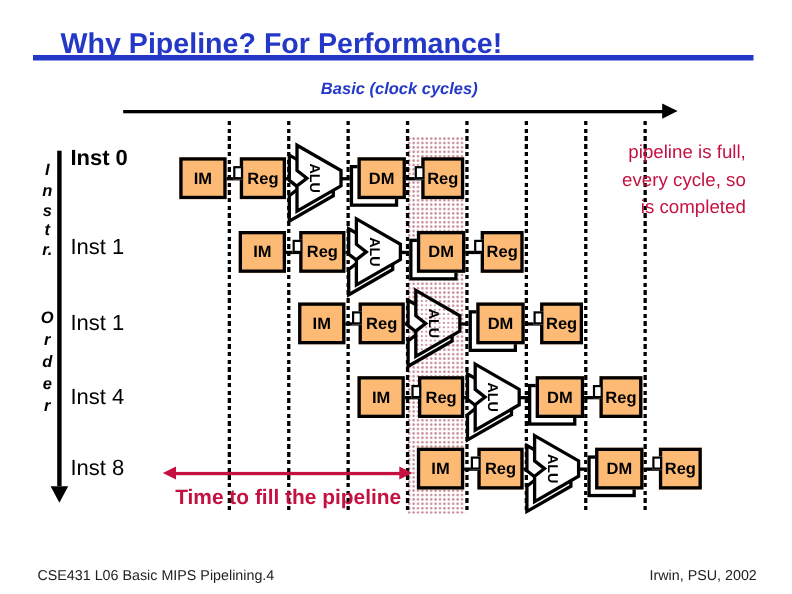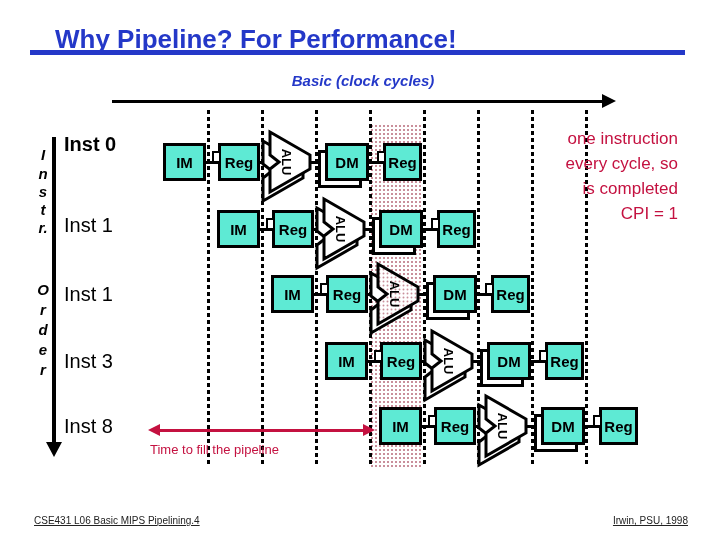--- a/index.html
+++ b/index.html
@@ -24,34 +24,34 @@
   .cycle-divider{top:110px;width:3px;height:357px;z-index:1;
     background-image:repeating-linear-gradient(to bottom,#000 0px,#000 4px,rgba(0,0,0,0) 4px,rgba(0,0,0,0) 7px);}
   .shadefill{background-color:#fff;background-image:radial-gradient(var(--dot) 1px,rgba(255,255,255,0) 1.25px);background-size:4px 4px;}
   .band{left:370px;top:124px;width:53px;height:343px;z-index:0;}
   
   .order-arrow-shaft{left:52px;top:137px;width:4px;height:305px;background:#000;z-index:2;}
   .order-arrow-head{left:46px;top:442px;width:0;height:0;border-top:15px solid #000;border-left:8px solid transparent;border-right:8px solid transparent;z-index:2;}
   .axis-letter{left:33px;width:20px;text-align:center;font-size:15px;font-style:italic;font-weight:bold;}
   
   .inst-label{left:64px;height:38px;display:flex;align-items:center;font-size:20px;z-index:5;white-space:nowrap;}
-  .stage-box{border:3px solid #000;background:#5eead4;box-sizing:border-box;z-index:4;
+  .stage-box{border:3px solid #000;background:#fdba74;box-sizing:border-box;z-index:4;
     display:flex;align-items:center;justify-content:center;font-size:15px;font-weight:bold;letter-spacing:0;}
   .stage-shadow{border:3px solid #000;background:#fff;box-sizing:border-box;z-index:3;}
   .wire{height:3px;background:#000;z-index:2;}
   .reg-notch{position:absolute;left:-9px;top:5px;width:9px;height:12px;border:2px solid #000;background:#fff;box-sizing:border-box;}
   .alu-svg{z-index:4;overflow:visible;}
   
   .cpi-note{top:126px;right:42px;width:230px;text-align:right;color:var(--red);font-size:17px;line-height:25px;z-index:6;}
   .fill-arrow-line{left:158px;top:429px;width:207px;height:3px;background:var(--red);z-index:6;}
   .fill-arrow-left{left:148px;top:424px;width:0;height:0;border-right:12px solid var(--red);border-top:6px solid transparent;border-bottom:6px solid transparent;z-index:6;}
   .fill-arrow-right{left:363px;top:424px;width:0;height:0;border-left:12px solid var(--red);border-top:6px solid transparent;border-bottom:6px solid transparent;z-index:6;}
-  .fill-note{left:150px;top:442px;width:224px;text-align:left;font-size:13px;font-weight:normal;color:var(--red);z-index:6;white-space:nowrap;}
-  
-  .footer{top:515px;font-size:10px;color:#222;white-space:nowrap;text-decoration:underline;}
+  .fill-note{left:150px;top:442px;width:224px;text-align:center;font-size:19px;font-weight:bold;color:var(--red);z-index:6;white-space:nowrap;}
+  
+  .footer{top:515px;font-size:13px;color:#222;white-space:nowrap;}
   .footer-left{left:34px;}
   .footer-right{right:32px;text-align:right;}
 </style>
 </head>
 <body>
 
 <svg width="0" height="0" style="position:absolute" aria-hidden="true">
   <defs>
     <pattern id="dotfill" width="4" height="4" patternUnits="userSpaceOnUse">
       <rect width="4" height="4" fill="#ffffff"></rect>
@@ -165,21 +165,21 @@
         <text x="27" y="36" transform="rotate(90 27 31)" text-anchor="middle" font-size="13" font-weight="bold" fill="#000">ALU</text>
       </svg>
       <div class="abs stage-shadow" style="left: 426px; top: 282px; width: 44px; height: 38px;"></div>
       <div class="abs stage-box" style="left: 433px; top: 275px; width: 44px; height: 38px;">
         <span>DM</span>
       </div>
       <div class="abs stage-box" style="left: 491px; top: 275px; width: 39px; height: 38px;">
         <span>Reg</span>
         <div class="reg-notch"></div>
       </div>
-      <div class="abs inst-label" style="top: 342px;">Inst 3</div>
+      <div class="abs inst-label" style="top: 342px;">Inst 4</div>
       <div class="abs wire" style="left: 366px; top: 360px; width: 17px;"></div>
       <div class="abs wire" style="left: 420px; top: 360px; width: 15px;"></div>
       <div class="abs wire" style="left: 470px; top: 360px; width: 20px;"></div>
       <div class="abs wire" style="left: 529px; top: 360px; width: 19px;"></div>
       <div class="abs stage-box" style="left: 325px; top: 342px; width: 43px; height: 38px;">
         <span>IM</span>
       </div>
       <div class="abs stage-box shadefill" style="left: 380px; top: 342px; width: 42px; height: 38px;">
         <span>Reg</span>
         <div class="reg-notch"></div>
@@ -218,26 +218,25 @@
       <div class="abs stage-box" style="left: 541px; top: 407px; width: 44px; height: 38px;">
         <span>DM</span>
       </div>
       <div class="abs stage-box" style="left: 599px; top: 407px; width: 39px; height: 38px;">
         <span>Reg</span>
         <div class="reg-notch"></div>
       </div>
     </div>
 
   <div class="abs cpi-note" id="cpi-note">
-      <div>one instruction</div>
+      <div>pipeline is full,</div>
       <div>every cycle, so</div>
       <div>is completed</div>
-      <div>CPI = 1</div>
     </div>
 
   <div class="abs fill-arrow-line"></div>
   <div class="abs fill-arrow-left"></div>
   <div class="abs fill-arrow-right"></div>
   <div class="abs fill-note">Time to fill the pipeline</div>
 
   <div class="abs footer footer-left">CSE431  L06 Basic MIPS Pipelining.4</div>
-  <div class="abs footer footer-right">Irwin, PSU, 1998</div>
+  <div class="abs footer footer-right">Irwin, PSU, 2002</div>
 </div>
 
 </body></html>

